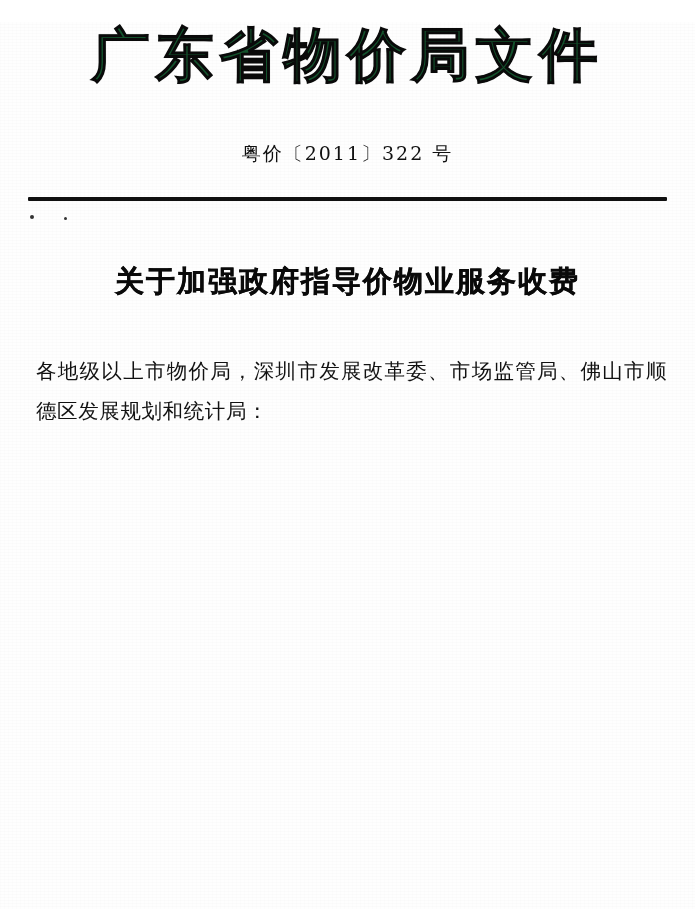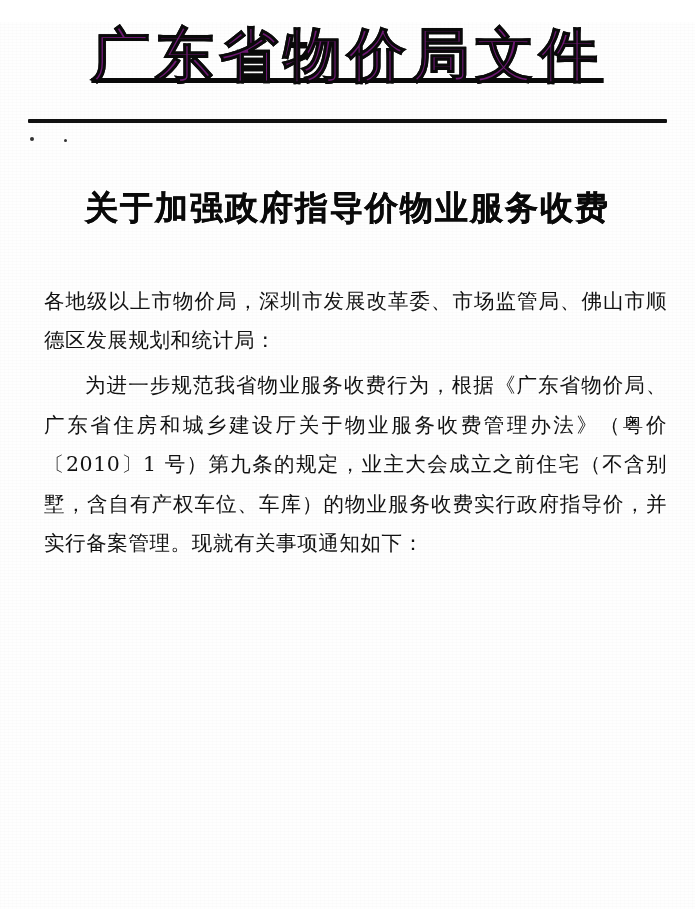--- a/index.html
+++ b/index.html
@@ -33,26 +33,25 @@
       repeating-linear-gradient(0deg, rgba(0,0,0,.5) 0px, rgba(0,0,0,0) 1px, rgba(0,0,0,0) 3px),
       repeating-linear-gradient(90deg, rgba(0,0,0,.35) 0px, rgba(0,0,0,0) 1px, rgba(0,0,0,0) 4px);
   }
   .masthead {
     text-align: center;
     margin-top: 22px;
     font-family: "DejaVu Sans", sans-serif;
     font-weight: bold;
     font-size: 58px;
     letter-spacing: 6px;
-    color: #701a75;
+    color: #14532d;
     line-height: 1.15;
     white-space: nowrap;
     -webkit-text-stroke: 1.1px #0a0a0a;
     text-shadow: 0 0 1px rgba(0,0,0,.65);
-    text-decoration: underline;
   }
   .docnum {
     text-align: center;
     margin-top: 52px;
     font-family: "DejaVu Serif", serif;
     font-size: 19px;
     letter-spacing: 2px;
     color: #111;
   }
   .rule-wrap {
@@ -74,61 +73,61 @@
     background: #333;
     border-radius: 50%;
   }
   .sp1 { width: 4px; height: 4px; left: 2px; top: 22px; }
   .sp2 { width: 3px; height: 3px; left: 36px; top: 24px; }
   .title {
     text-align: center;
     margin-top: 36px;
     font-family: "DejaVu Sans", sans-serif;
     font-weight: bold;
-    font-size: 33px;
+    font-size: 29px;
     letter-spacing: 2px;
     line-height: 1.85;
     color: #0b0b0b;
     -webkit-text-stroke: .35px #0b0b0b;
   }
   .body-block {
     margin-top: 44px;
     font-size: 20.5px;
     line-height: 1.92;
     letter-spacing: .6px;
     text-align: justify;
     color: #121212;
   }
   .body-block p {
-    margin: 0 0 6px 16px;
+    margin: 0 0 6px 8px;
   }
   .indent {
     text-indent: 2em;
   }
   .fade {
     color: #1a1a1a;
   }
 </style>
 </head>
 <body>
 
 <div class="page">
 
   <div class="masthead">广东省物价局文件</div>
 
+  <div class="docnum">粤价〔2011〕322 号</div>
 
   <div class="rule-wrap">
     <div class="rule"></div>
     <div class="speck sp1"></div>
     <div class="speck sp2"></div>
   </div>
 
   <div class="title">
     <div>关于加强政府指导价物业服务收费</div>
   </div>
 
   <div class="body-block">
     <p>各地级以上市物价局，深圳市发展改革委、市场监管局、佛山市顺德区发展规划和统计局：</p>
-    <p class="indent">为进一步规范我省物业服务收费行为，根据《广东省物价局、广东省住房和城乡建设厅关于物业服务收费管理办法》（粤价〔2010〕1 号）第九条的规定，业主大会成立之前住宅（不含别墅，含自有产权车位、车库）的物业服务收费实行政府指导价，并实行备案管理。现就有关事项通知如下：</p>
   </div>
 
   <div class="grain"></div>
 </div>
 
 </body></html>

